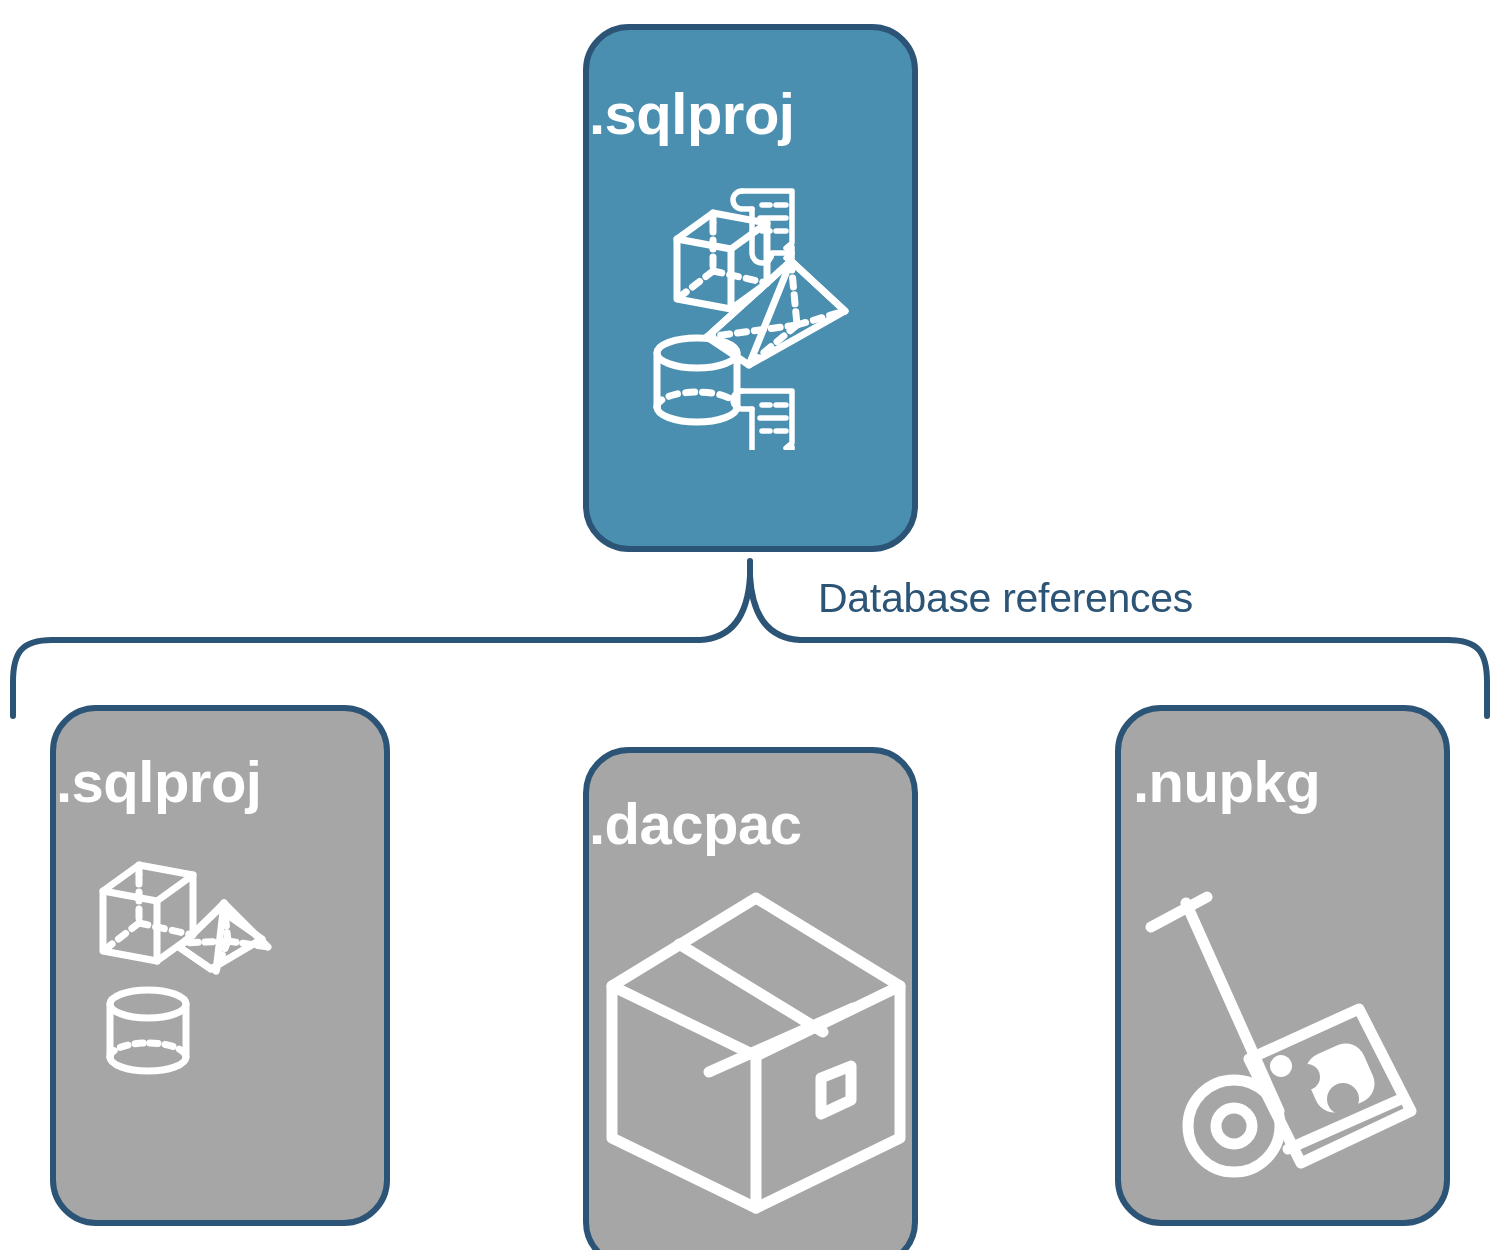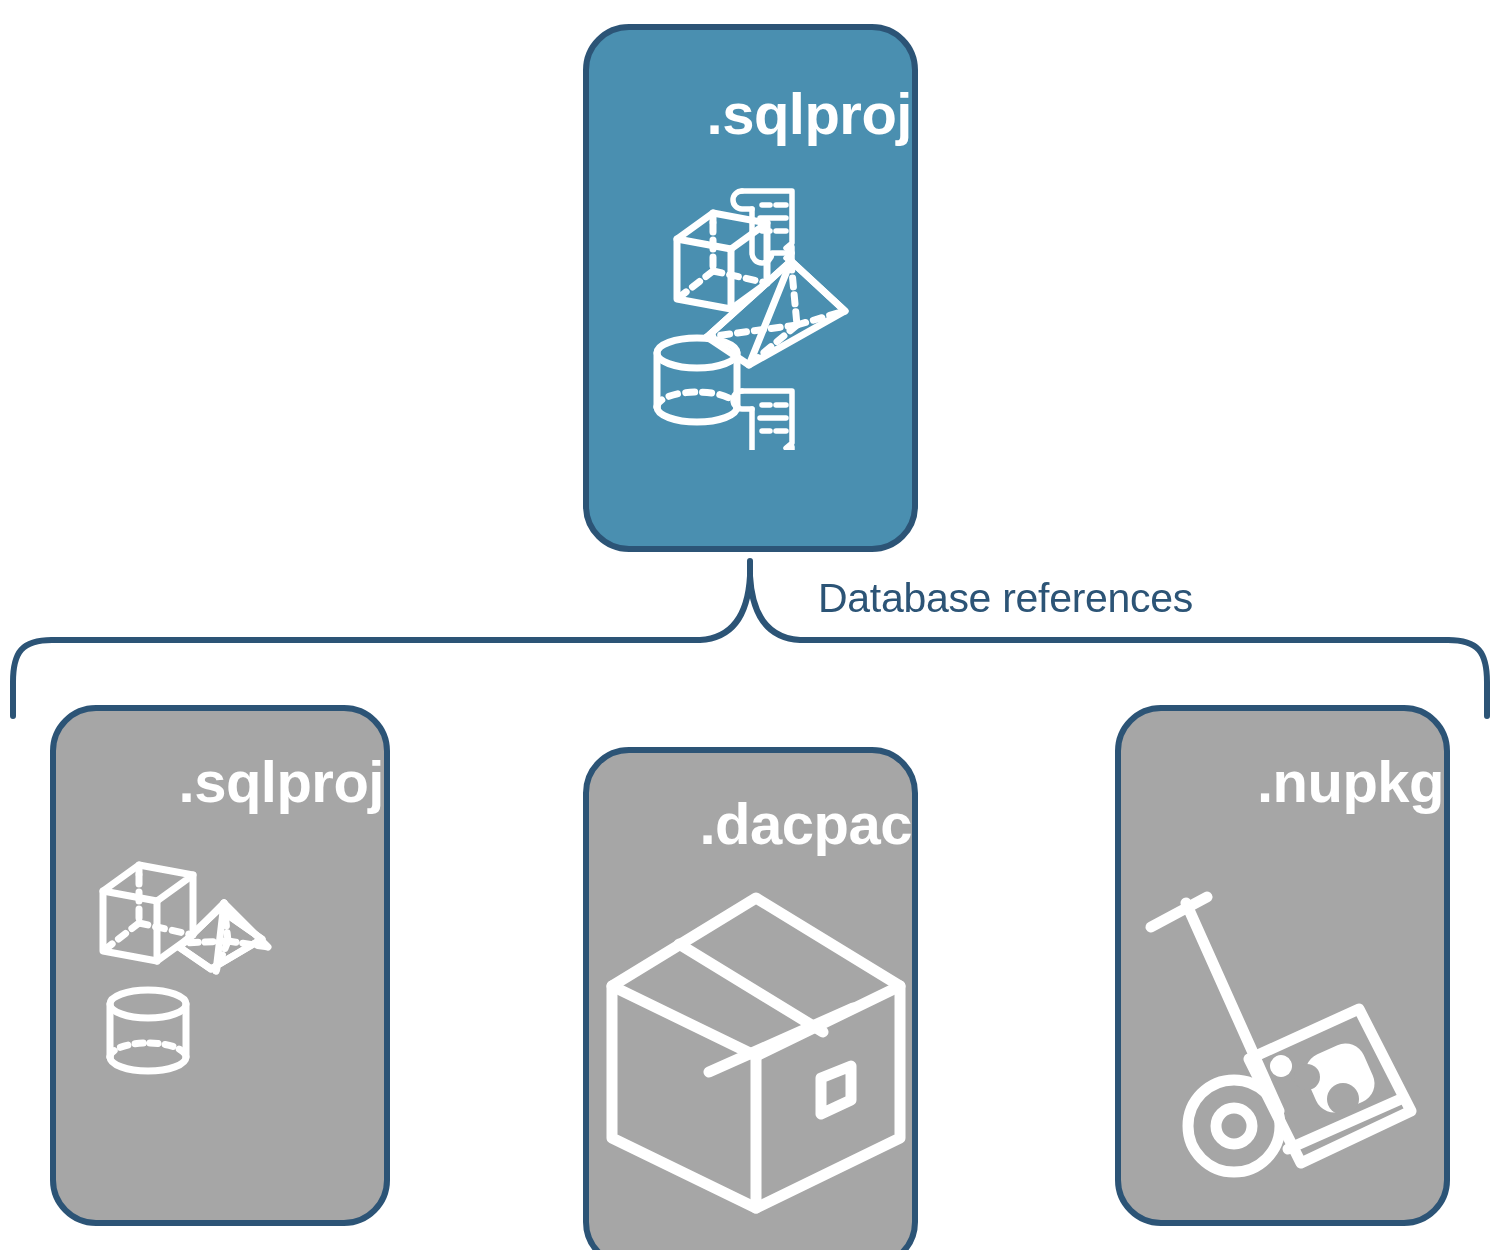--- a/index.html
+++ b/index.html
@@ -5,21 +5,21 @@
   html,body{margin:0;padding:0;background:#ffffff;}
   body{width:1500px;height:1250px;position:relative;overflow:hidden;
        font-family:"Liberation Sans","DejaVu Sans",sans-serif;}
   #stage{position:absolute;left:0;top:0;width:1500px;height:1250px;}
 
   .card{position:absolute;box-sizing:border-box;border-radius:46px;
         border:6px solid #2c5476;}
   .card.blue{background:#4a8fb0;}
   .card.gray{background:#a6a6a6;}
 
-  .card-title{position:absolute;left:0;right:0;text-align:right;
+  .card-title{position:absolute;left:0;right:0;text-align:left;
               color:#ffffff;font-weight:bold;letter-spacing:-0.5px;
               font-size:58px;line-height:1;}
 
   .icon-area{position:absolute;left:0;right:0;}
 
   .brace-svg{position:absolute;left:0;top:0;width:1500px;height:1250px;
              pointer-events:none;}
 
   .brace-label{position:absolute;color:#2c5476;font-weight:normal;
                font-size:41px;line-height:1;white-space:nowrap;
@@ -165,21 +165,21 @@
           <path d="M120 184 L264 120"></path>
 
           <path d="M232 190 L262 178 L262 212 L232 226 Z"></path>
         </g>
       </svg>
     </div>
   </div>
 
   <div class="card gray" style="left:1115px;top:705px;width:335px;height:521px;">
 
-    <div class="card-title" style="top:42px;">.nupkg</div>
+    <div class="card-title" style="top:42px;padding-left:12px;">.nupkg</div>
 
     <div class="icon-area" style="top:150px;height:320px;">
       <svg width="335" height="320" viewBox="0 0 335 320" fill="none">
         <g stroke="#ffffff" stroke-width="11" stroke-linecap="round" stroke-linejoin="round" fill="none">
 
           <path d="M65 42 L158 250"></path>
           <path d="M30 66 L86 36"></path>
 
           <path d="M167 288 L280 238"></path>
 

